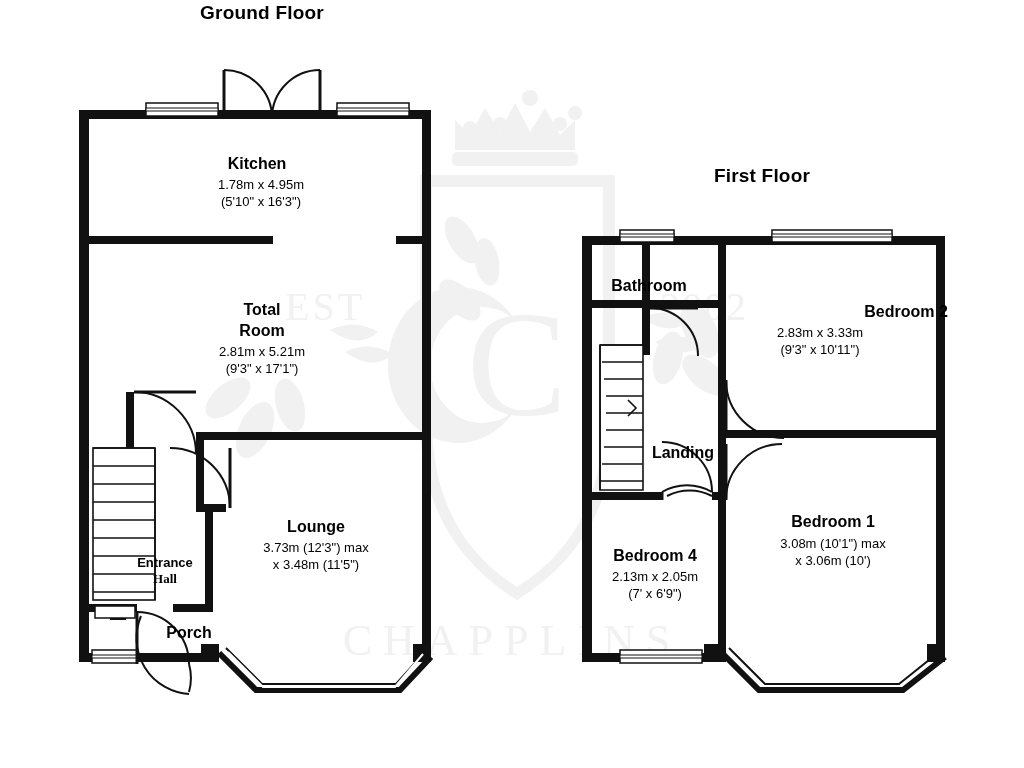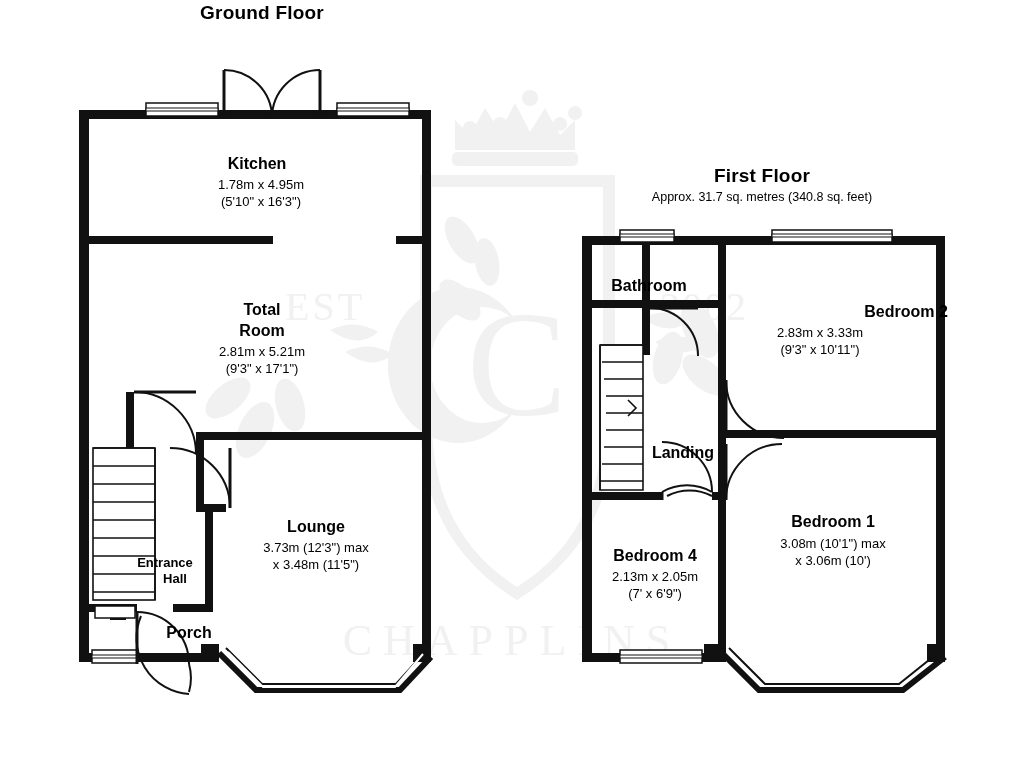--- a/index.html
+++ b/index.html
@@ -270,26 +270,25 @@
   <div class="lbl ctr room-name" style="left:262px; top:301px;">Total</div>
   <div class="lbl ctr room-name" style="left:262px; top:322px;">Room</div>
   <div class="lbl ctr room-dims" style="left:262px; top:344px;">2.81m x 5.21m</div>
   <div class="lbl ctr room-dims" style="left:262px; top:361px;">(9'3" x 17'1")</div>
 
   <div class="lbl ctr room-name" style="left:316px; top:518px;">Lounge</div>
   <div class="lbl ctr room-dims" style="left:316px; top:540px;">3.73m (12'3") max</div>
   <div class="lbl ctr room-dims" style="left:316px; top:557px;">x 3.48m (11'5")</div>
 
   <div class="lbl ctr room-name small" style="left:165px; top:555px;">Entrance</div>
-  <div class="lbl ctr room-name small" style="left:175px; top:571px;">Hall</div>
+  <div class="lbl ctr room-name small" style="left:165px; top:571px;font-family:Liberation Serif, serif;">Hall</div>
 
   <div class="lbl ctr room-name" style="left:145px; top:624px;margin-left:44px;">Porch</div>
 
   <div class="lbl ctr floor-title" style="left:762px; top:165px;">First Floor</div>
-  <div class="lbl ctr floor-sub" style="left:762px; top:190px;">Approx. 31.7 sq. metres (340.8 sq. feet)</div>
 
   <div class="lbl ctr room-name" style="left:649px; top:277px;">Bathroom</div>
 
   <div class="lbl ctr room-name" style="left:860px; top:303px;margin-left:46px;">Bedroom 2</div>
   <div class="lbl ctr room-dims" style="left:820px; top:325px;">2.83m x 3.33m</div>
   <div class="lbl ctr room-dims" style="left:820px; top:342px;">(9'3" x 10'11")</div>
 
   <div class="lbl ctr room-name" style="left:683px; top:444px;">Landing</div>
 
   <div class="lbl ctr room-name" style="left:833px; top:513px;">Bedroom 1</div>

